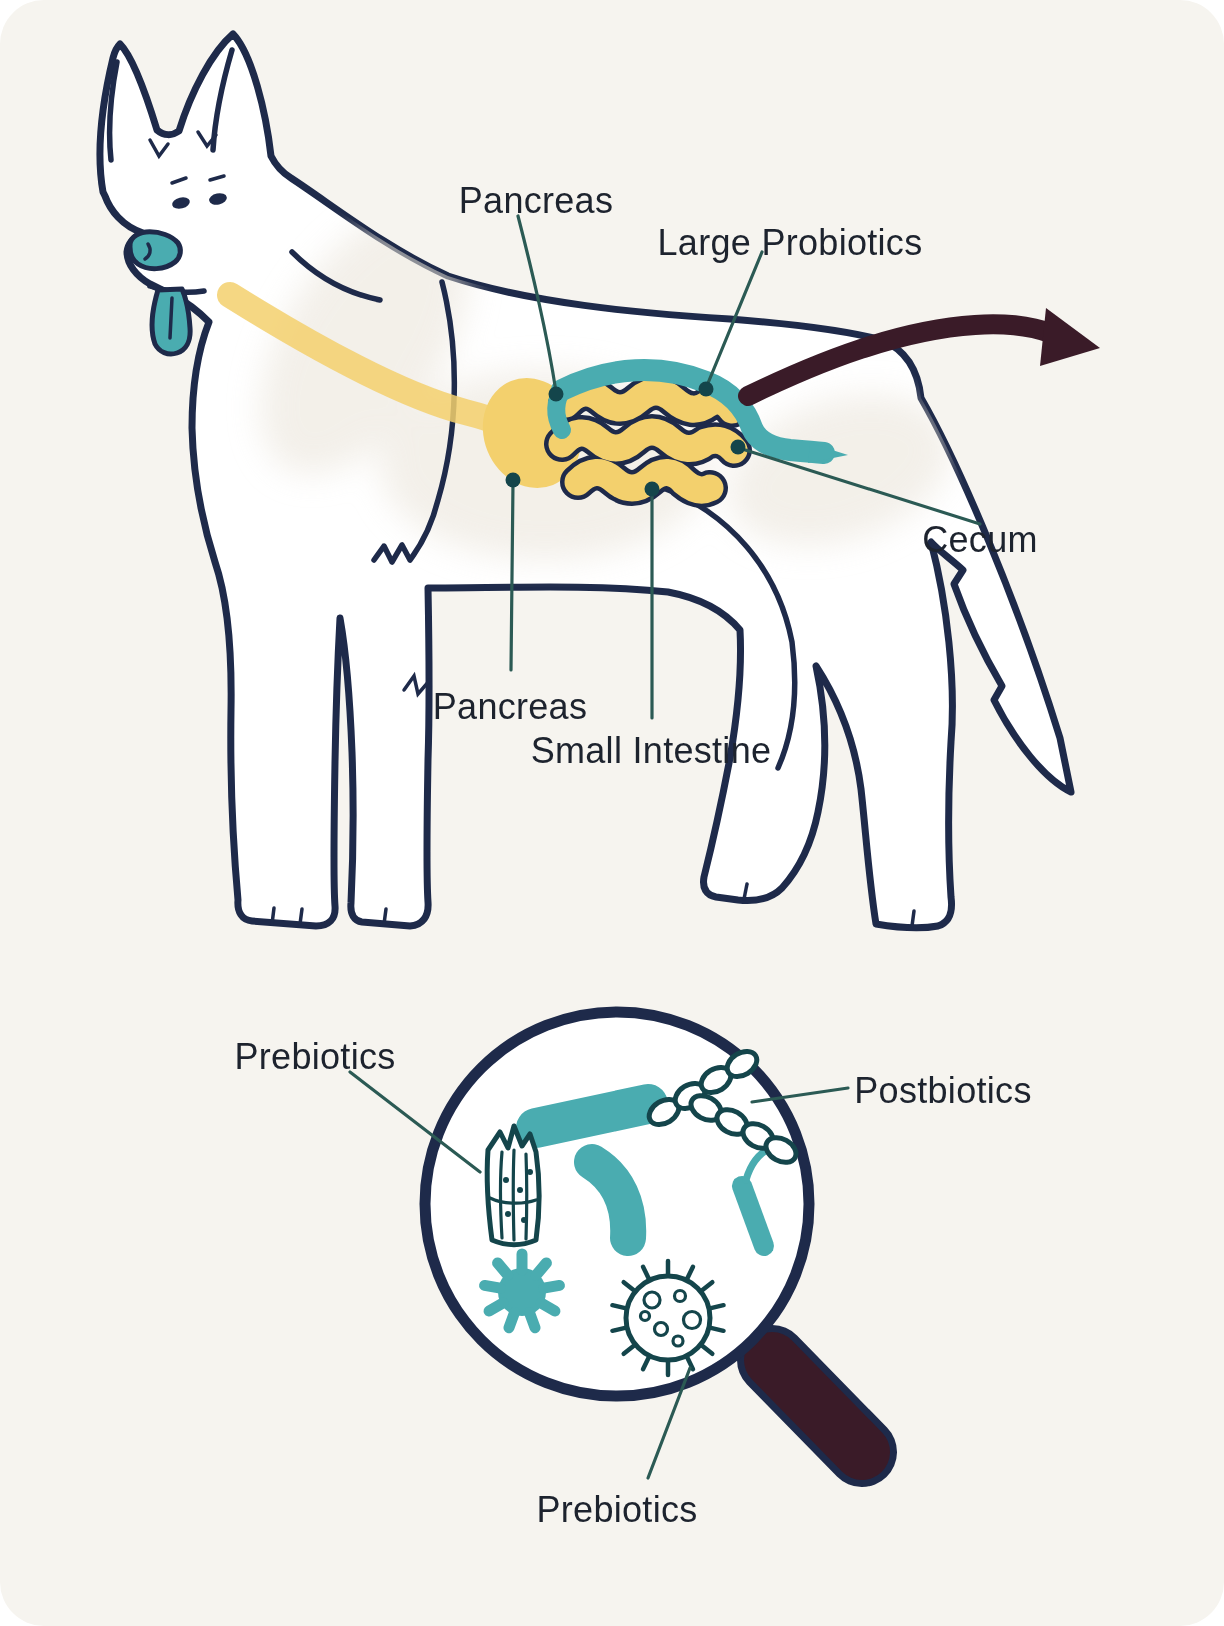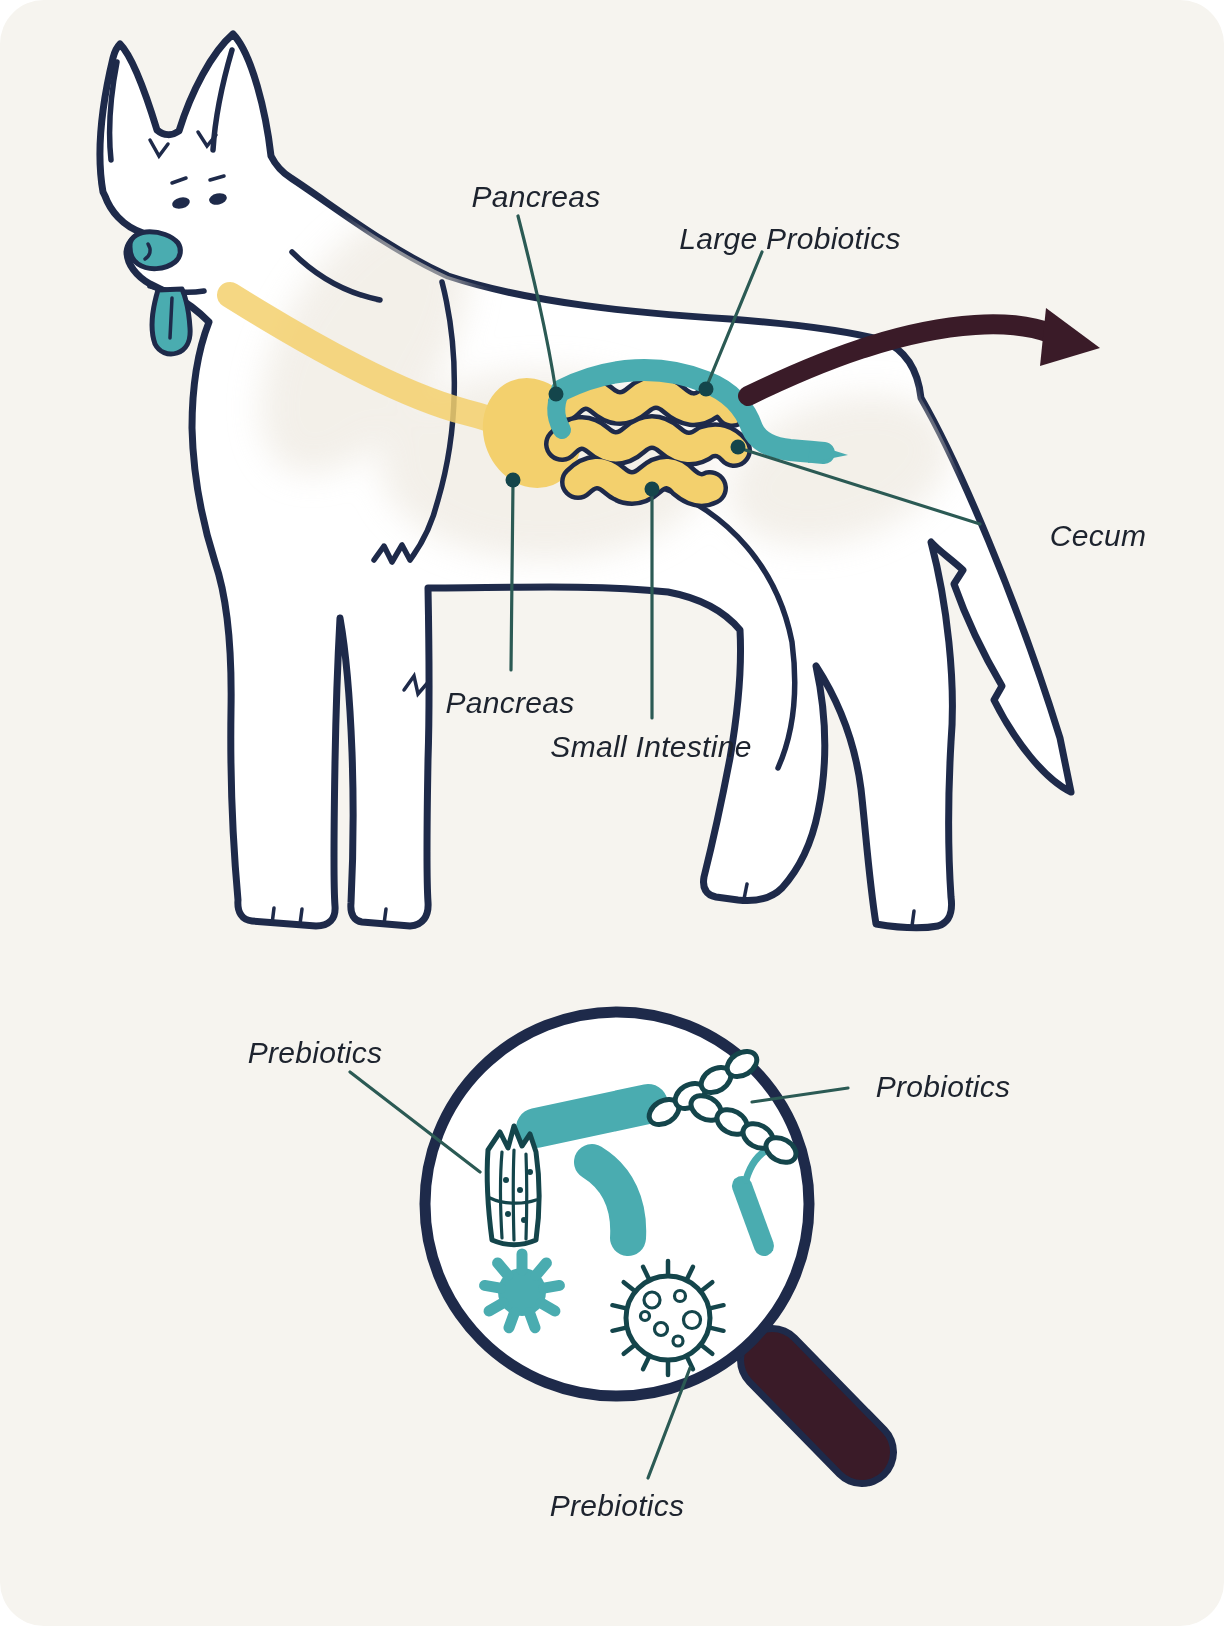--- a/index.html
+++ b/index.html
@@ -8,26 +8,25 @@
     width:1224px; height:1626px;
     background:var(--background,#f6f4ef);
     border-radius:44px;
     overflow:hidden;
     font-family:"Liberation Sans", sans-serif;
   }
   .card svg { position:absolute; left:0; top:0; }
   .label {
     position:absolute;
     transform:translateX(-50%);
-    font-size:30px;
+    font-size:36px;
     font-weight:500;
     color:var(--label-text,#1d232e);
     letter-spacing:.3px;
     white-space:nowrap;
-    font-style:italic;
   }
   
   .dog-body   { fill:#ffffff; stroke:var(--outline-navy); stroke-width:7; stroke-linejoin:round; }
   .detail     { fill:none; stroke:var(--outline-navy); stroke-width:5.5; stroke-linecap:round; stroke-linejoin:round; }
   .detail-thin{ fill:none; stroke:var(--outline-navy); stroke-width:3.5; stroke-linecap:round; }
   .shade      { fill:#e9e3d8; }
   .teal-fill  { fill:var(--teal); stroke:var(--outline-navy); stroke-width:5; stroke-linejoin:round; }
   .eye        { fill:var(--outline-navy); }
   
   .esophagus  { fill:none; stroke:var(--yellow); stroke-width:26; stroke-linecap:round; opacity:.85; }
@@ -276,20 +275,20 @@
     </g>
 
     <path class="lead" d="M 350,1072 L 480,1172"></path>
     <path class="lead" d="M 848,1088 L 752,1102"></path>
     <path class="lead" d="M 648,1478 L 690,1368"></path>
   </g>
 </svg>
 
   <div class="label" style="left:536px; top:180px;">Pancreas</div>
   <div class="label" style="left:790px; top:222px;">Large Probiotics</div>
-  <div class="label" style="left:1098px; top:519px;">Cecum</div>
+  <div class="label" style="left:980px; top:519px;">Cecum</div>
   <div class="label" style="left:510px; top:686px;">Pancreas</div>
   <div class="label" style="left:651px; top:730px;">Small Intestine</div>
   <div class="label" style="left:315px; top:1036px;">Prebiotics</div>
-  <div class="label" style="left:943px; top:1070px;">Probiotics</div>
+  <div class="label" style="left:943px; top:1070px;">Postbiotics</div>
   <div class="label" style="left:617px; top:1489px;">Prebiotics</div>
 
 </div>
 
 </body></html>

